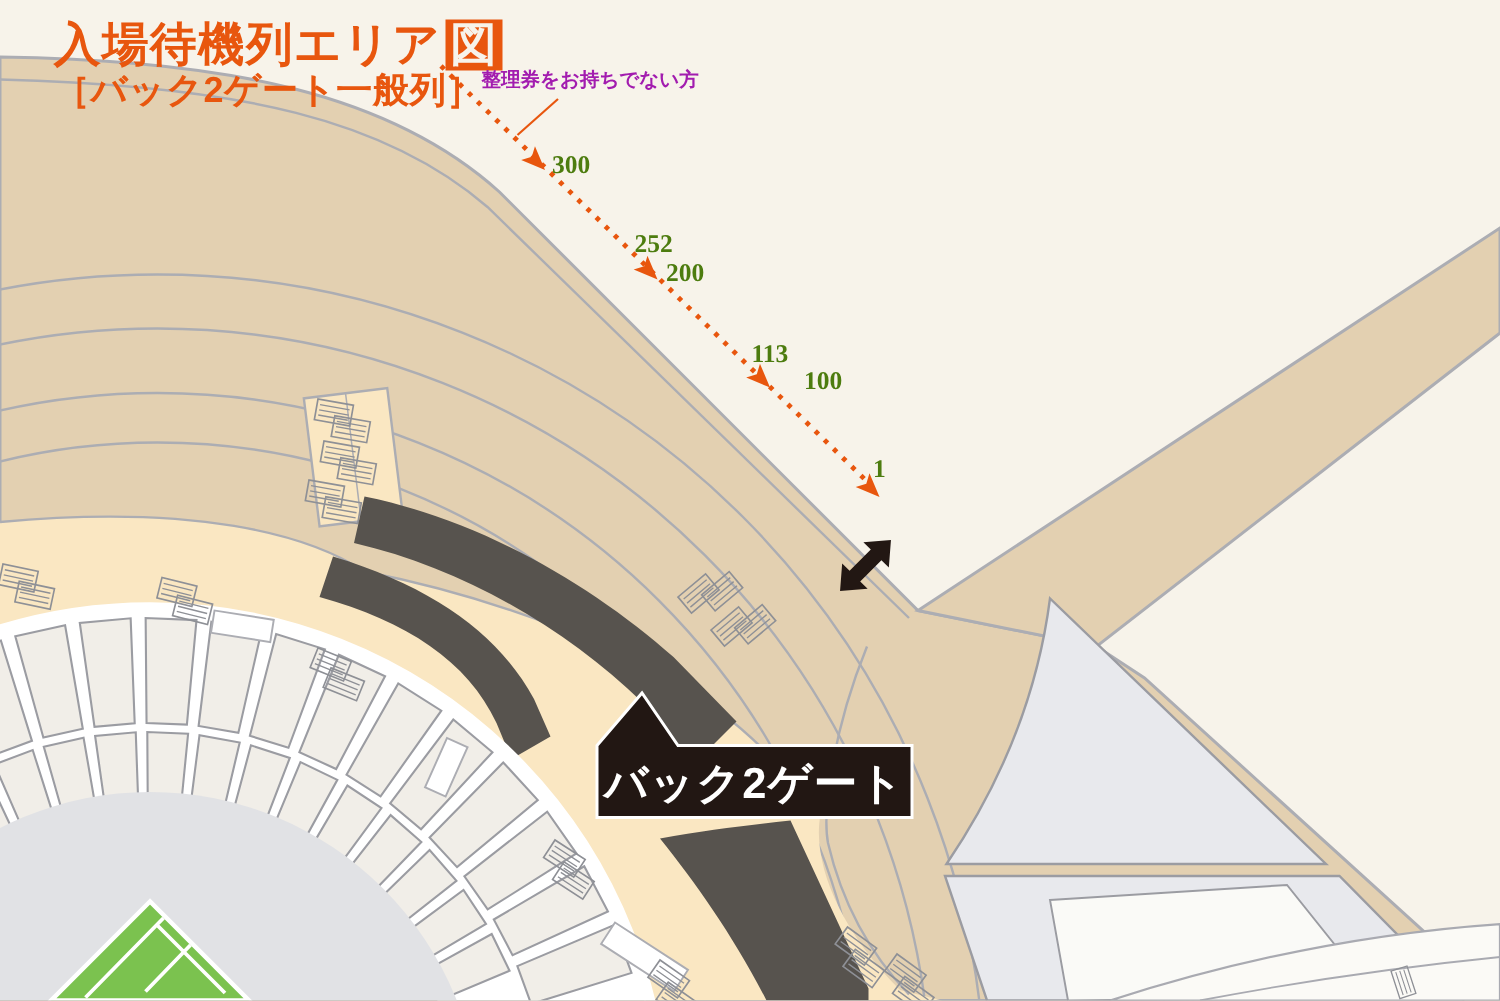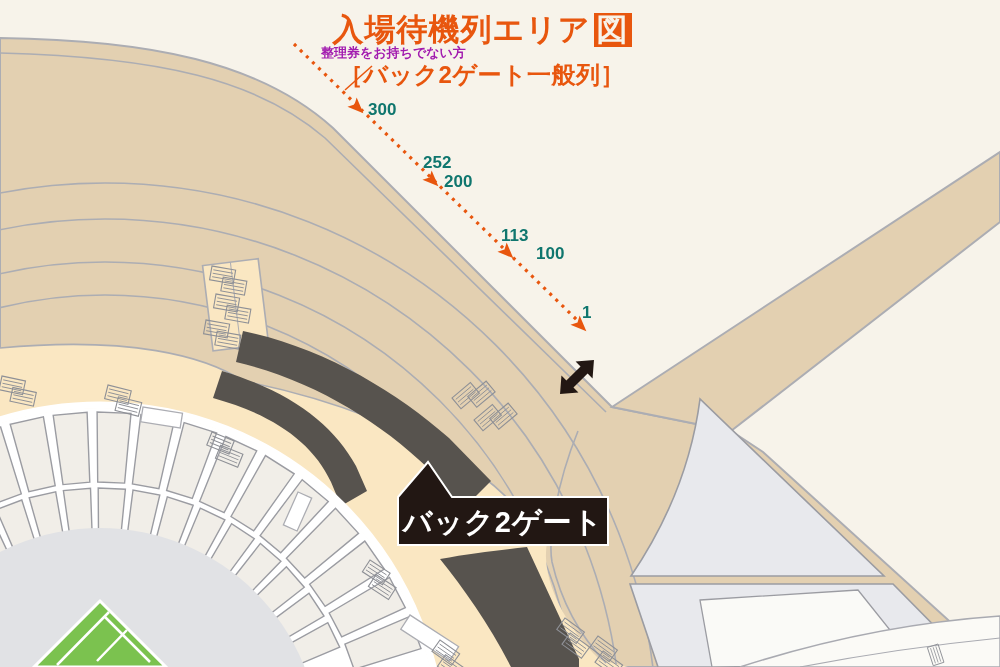--- a/index.html
+++ b/index.html
@@ -1,23 +1,23 @@
 <!DOCTYPE html>
 <html><head>
 <meta charset="utf-8">
 <style>
   html,body{margin:0;padding:0;background:#888;}
   #stage{position:relative;width:1000px;height:667px;overflow:hidden;background:#F7F3EA;
     font-family:"Liberation Sans","DejaVu Sans",sans-serif;}
   #map{position:absolute;left:0;top:0;}
-  .ttl{position:absolute;top:13px;left:0;right:36px;text-align:center;color:#E8560E;line-height:1.1;}
+  .ttl{position:absolute;top:13px;left:0;right:36px;text-align:left;color:#E8560E;line-height:1.1;padding-left:36px;}
   .ttl .main{font-size:31px;font-weight:bold;letter-spacing:1px;}
   .ttl .boxed{display:inline-block;background:#E8560E;color:#F7F3EA;padding:0 3px;margin-left:3px;}
-  .ttl .sub{font-size:24px;font-weight:bold;margin-top:15px;letter-spacing:0.5px;}
-  .qnum{position:absolute;color:#0f766e;font-size:17px;font-weight:bold;white-space:nowrap;}
+  .ttl .sub{font-size:24px;font-weight:bold;margin-top:1px;letter-spacing:0.5px;}
+  .qnum{position:absolute;color:#4d7c0f;font-size:17px;font-weight:bold;white-space:nowrap;font-family:Liberation Serif, serif;}
   .qnote{position:absolute;left:321px;top:44px;color:#a21caf;font-size:13px;font-weight:bold;white-space:nowrap;}
 </style>
 </head>
 <body>
 
 <div id="stage">
 
 <svg id="map" width="1000" height="667" viewBox="0 0 1000 667">
   <defs>
     <clipPath id="clipMain">

